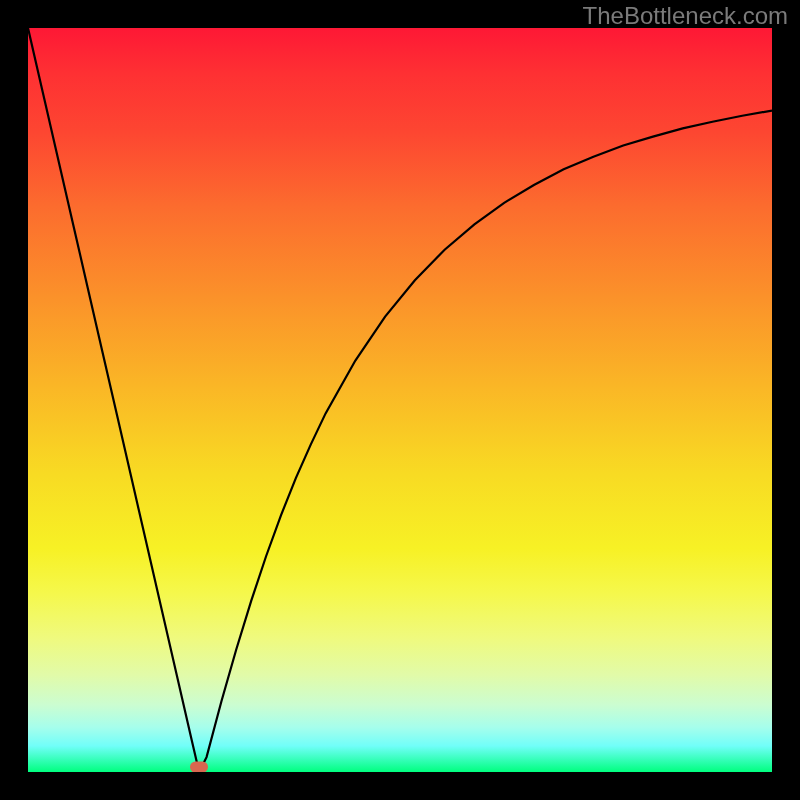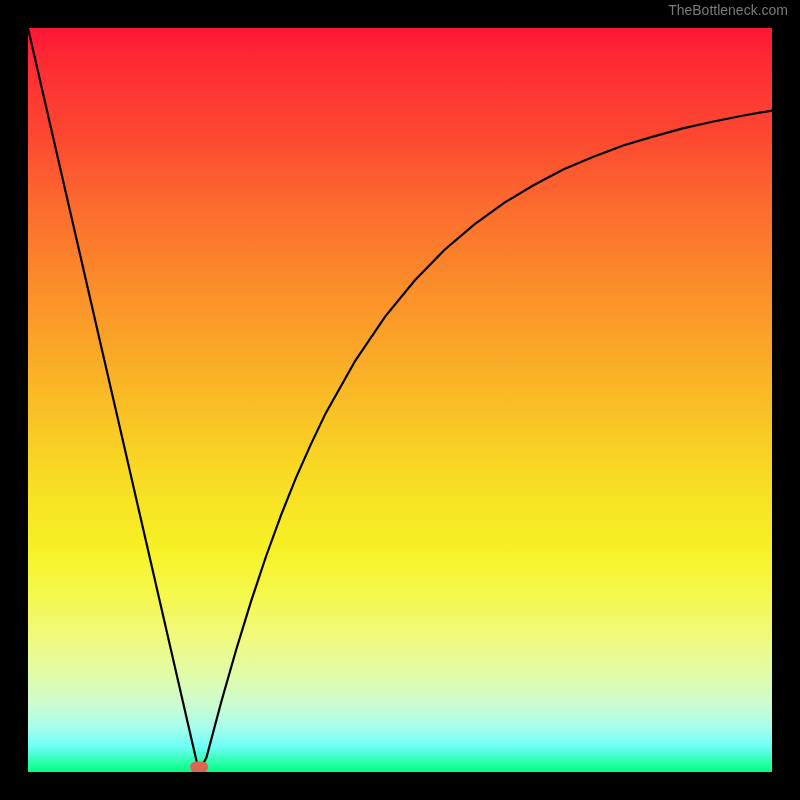--- a/index.html
+++ b/index.html
@@ -48,21 +48,21 @@
       #71FEF9 96.5%,
       #00FF7F 100%
     );
     overflow: hidden;
   }
   .watermark {
     position: absolute;
     top: 2px;
     right: 12px;
     color: #7a7a7a;
-    font-size: 14px;
+    font-size: 24px;
     font-weight: 400;
     letter-spacing: 0px;
     user-select: none;
     z-index: 10;
   }
   svg.curve {
     position: absolute;
     top: 0;
     left: 0;
     width: 744px;

